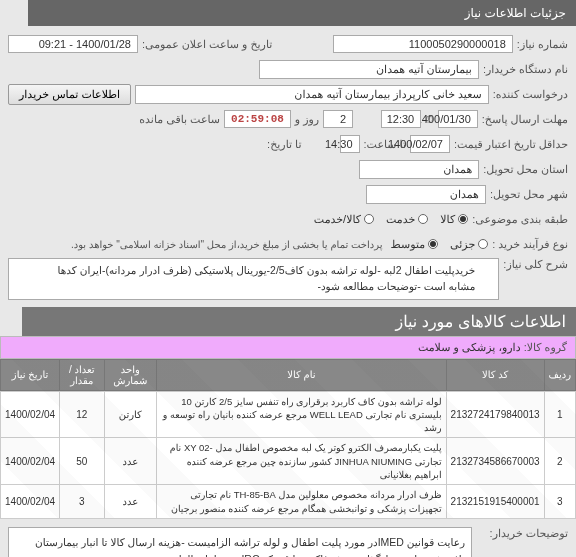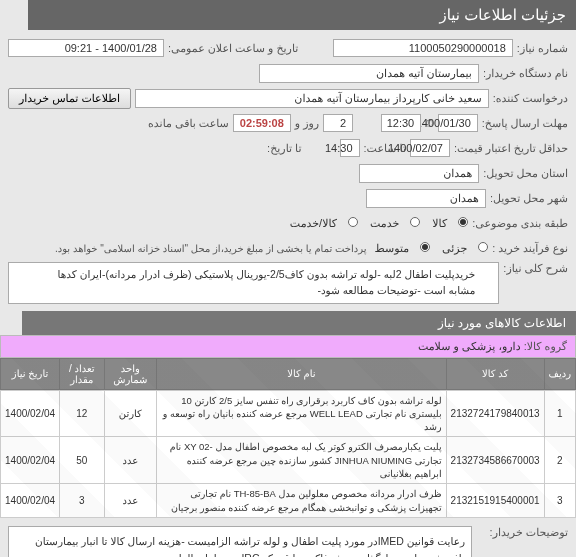--- a/index.html
+++ b/index.html
@@ -1,59 +1,59 @@
 <!DOCTYPE html>
 <html dir="rtl" lang="fa"><head>
 <meta charset="utf-8">
 <style>
 * { box-sizing: border-box; margin: 0; padding: 0; }
 body { font-family: Tahoma, Arial, sans-serif; font-size: 11px; background: #e8e8e8; color: #333; width: 576px; }
-.header-bar { background: #666; color: #fff; padding: 6px 10px; font-size: 15px; margin-left: 28px; }
+.header-bar { background: #666; color: #fff; padding: 6px 10px; font-size: 12px; margin-left: 28px; }
 .section { background: #e8e8e8; padding: 4px 8px; }
 .row { display: flex; align-items: center; gap: 4px; margin: 3px 0; min-height: 22px; }
 .label { color: #555; white-space: nowrap; font-size: 11px; }
 .input-box { background: #fff; border: 1px solid #aaa; padding: 2px 6px; font-size: 11px; min-height: 18px; display: inline-flex; align-items: center; direction: rtl; }
 .btn { background: linear-gradient(#f5f5f5,#ddd); border: 1px solid #999; padding: 3px 10px; font-size: 11px; cursor: pointer; border-radius: 2px; }
 .wide { flex: 1; }
 .desc-box { background: #fff; border: 1px solid #aaa; padding: 4px 23px; font-size: 10.5px; line-height: 1.5; }
-.sub-header { background: #777; color: #fff; padding: 5px 10px; font-size: 12px; margin-left: 22px; }
+.sub-header { background: #777; color: #fff; padding: 5px 10px; font-size: 16px; margin-left: 22px; }
 .group-row { background: #f0abfc; padding: 4px 8px; font-size: 11px; border: 1px solid #bbb; }
 table { width: 100%; border-collapse: collapse; font-size: 10px; background: #fff; position: relative; }
 table::before { content: ""; position: absolute; inset: 0; background: repeating-linear-gradient(45deg, rgba(0,0,0,0) 0 40px, rgba(0,0,0,0.02) 40px 80px); pointer-events: none; }
 th { background: #888; color: #fff; padding: 4px; border: 1px solid #777; font-weight: normal; }
 td { border: 1px solid #ccc; padding: 3px 4px; text-align: center; vertical-align: middle; }
 td.desc-cell { text-align: right; font-size: 9.5px; line-height: 1.4; }
 .buyer-notes { background: #fff; border: 1px solid #aaa; padding: 6px; font-size: 10.5px; line-height: 1.6; }
 .radio-group { display: inline-flex; gap: 12px; align-items: center; }
-.radio-item { display: inline-flex; gap: 11px; }
+.radio-item { display: inline-flex; gap: 3px; align-items: center; }
 .dot { width: 10px; height: 10px; border: 1px solid #666; border-radius: 50%; display: inline-block; background: #fff; }
 .dot.filled::after { content: ""; display: block; width: 6px; height: 6px; background: #333; border-radius: 50%; margin: 1px; }
 .small-gap { width: 40px; }
-.countdown { color: #b44; font-weight: bold; background: #fff; border: 1px solid #aaa; padding: 2px 6px; }
+.countdown { color: #b44; font-weight: bold; background: #fff; border: 1px solid #aaa; padding: 2px 6px; font-family: Liberation Mono, monospace; }
 .flex-between { display: flex; justify-content: space-between; align-items: center; }
 .watermark { position: absolute; top: 50%; left: 50%; transform: translate(-50%,-50%); font-size: 22px; color: rgba(80,80,120,0.12); pointer-events: none; white-space: nowrap; letter-spacing: 1px; }
 .table-wrap { position: relative; }
 </style>
 </head>
 <body>
 
 <div class="header-bar">
   <span>جزئیات اطلاعات نیاز</span>
 </div>
 
 <div class="section">
 
   <div class="row flex-between">
     <div style="display:flex;gap:4px;align-items:center">
       <span class="label">شماره نیاز:</span>
       <span class="input-box" style="width:180px">1100050290000018</span>
     </div>
     <div style="display:flex;gap:4px;align-items:center">
       <span class="label">تاریخ و ساعت اعلان عمومی:</span>
-      <span class="input-box" style="width:156px">1400/01/28 - 09:21</span>
+      <span class="input-box" style="width:130px">1400/01/28 - 09:21</span>
     </div>
   </div>
 
   <div class="row">
     <span class="label">نام دستگاه خریدار:</span>
     <span class="input-box" style="width:220px">بیمارستان آتیه همدان</span>
   </div>
 
   <div class="row flex-between">
     <div style="display:flex;gap:4px;align-items:center;flex:1">

